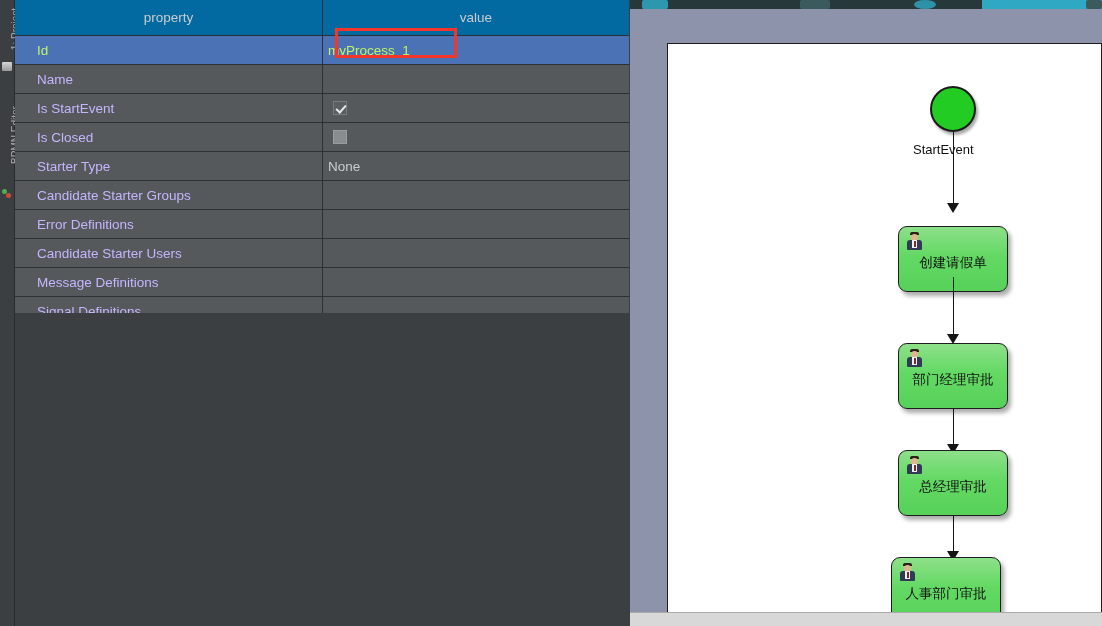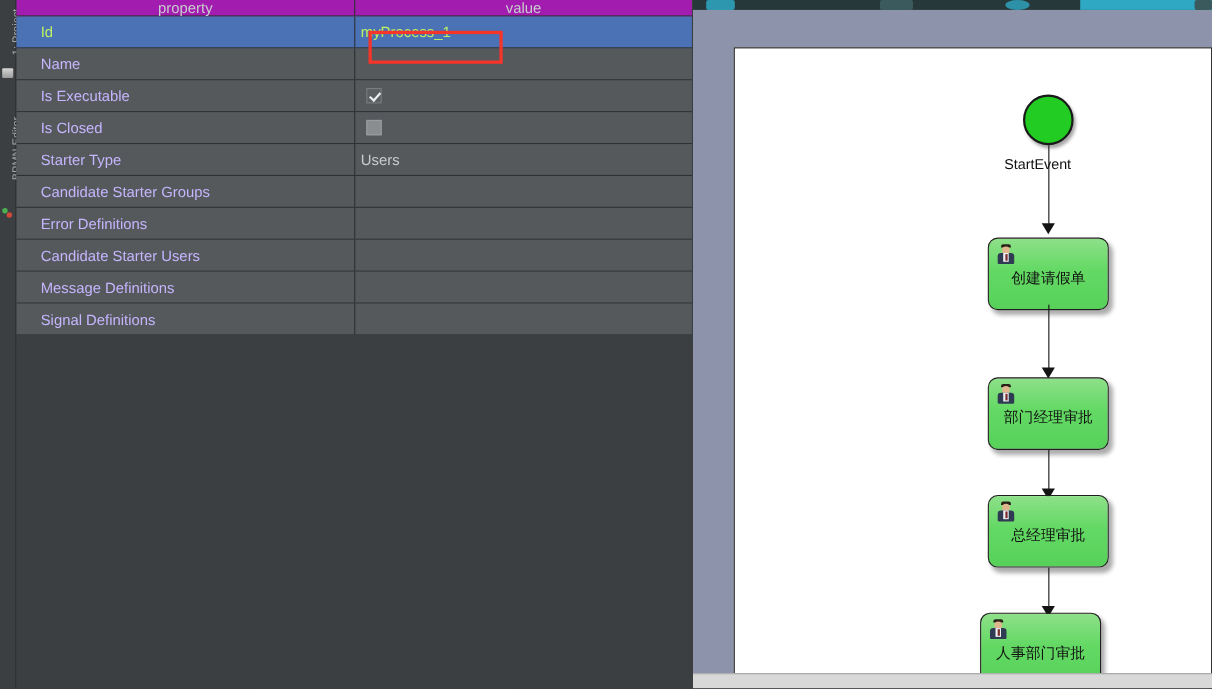--- a/index.html
+++ b/index.html
@@ -76,23 +76,23 @@
   }
   .row {
     position: relative;
     display: flex;
     height: 29px;
     box-sizing: border-box;
     border-bottom: 1px solid #2e3133;
     background: #55595c;
   }
   .row.header {
-    background: #a21caf;
+    background: #0369a1;
     border-bottom: 1px solid #2e3133;
-    height: 15px;
+    height: 36px;
   }
   .row.selected {
     background: #4a72b5;
   }
   .cell-prop {
     width: 308px;
     box-sizing: border-box;
     padding-left: 22px;
     display: flex;
     align-items: center;
@@ -321,36 +321,36 @@
         <div class="cell-prop">Id</div>
         <div class="cell-val">myProcess_1</div>
       </div>
 
       <div class="row">
         <div class="cell-prop">Name</div>
         <div class="cell-val"></div>
       </div>
 
       <div class="row">
-        <div class="cell-prop">Is Executable</div>
+        <div class="cell-prop">Is StartEvent</div>
         <div class="cell-val">
           <span class="chk checked"></span>
         </div>
       </div>
 
       <div class="row">
         <div class="cell-prop">Is Closed</div>
         <div class="cell-val">
           <span class="chk unchecked"></span>
         </div>
       </div>
 
       <div class="row">
         <div class="cell-prop">Starter Type</div>
-        <div class="cell-val">Users</div>
+        <div class="cell-val">None</div>
       </div>
 
       <div class="row">
         <div class="cell-prop">Candidate Starter Groups</div>
         <div class="cell-val"></div>
       </div>
 
       <div class="row">
         <div class="cell-prop">Error Definitions</div>
         <div class="cell-val"></div>
@@ -388,21 +388,21 @@
     </div>
 
     <div class="canvas-paper">
 
       <div class="start-event" style="left:262px; top:42px;"></div>
       <div class="start-label" style="left:245px; top:98px;">StartEvent</div>
 
       <div class="arrow-line" style="left:284.5px; top:88px; height:76px;"></div>
       <div class="arrow-head" style="left:279px; top:159px;"></div>
 
-      <div class="task" style="left:230px; top:172px;">
+      <div class="task" style="left:230px; top:182px;">
         <div class="user-icon">
           <span class="hat"></span>
             <span class="head"></span>
           <span class="body"></span>
             <span class="shirt"></span>
             <span class="tie"></span>
         </div>
         <div class="task-label">创建请假单</div>
       </div>
 

